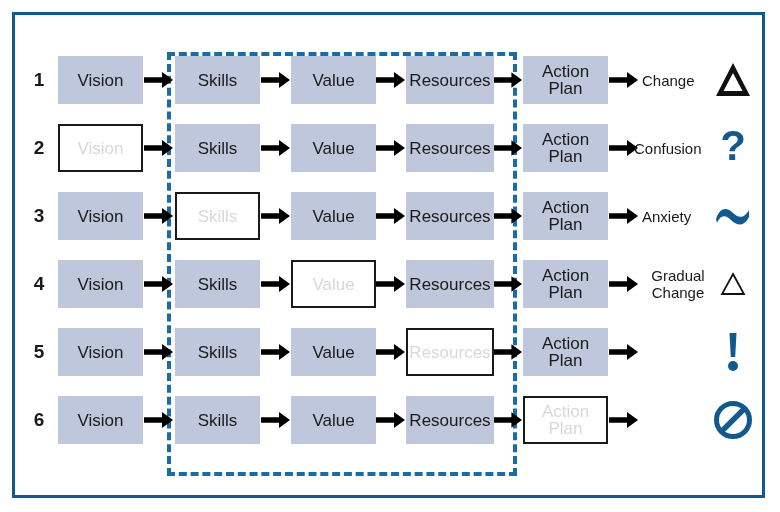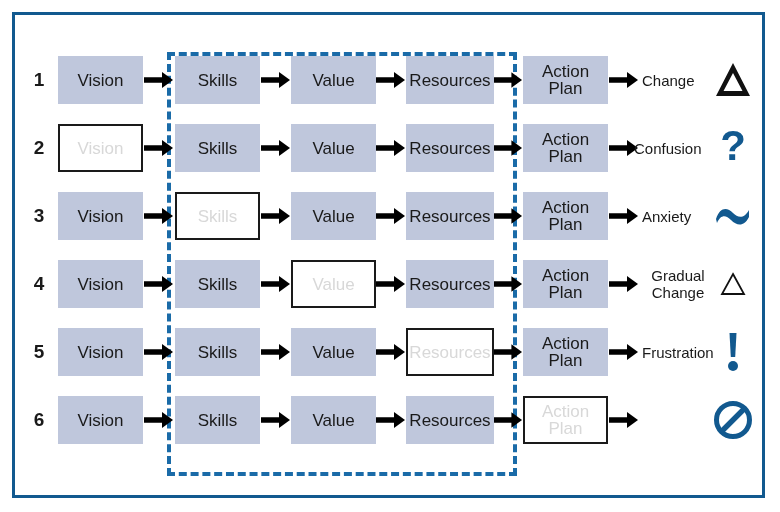--- a/index.html
+++ b/index.html
@@ -305,21 +305,20 @@
           <div class="arrow" style="left: 491px; width: 29px;">
             <svg width="30" height="18" viewBox="0 0 30 18">
               <path d="M0 6.2 H18 V1 L29 9 L18 17 V11.8 H0 Z" fill="#000000"></path>
             </svg>
           </div>
           <div class="arrow" style="left: 605px; width: 32px;">
             <svg width="30" height="18" viewBox="0 0 30 18">
               <path d="M0 6.2 H18 V1 L29 9 L18 17 V11.8 H0 Z" fill="#000000"></path>
             </svg>
           </div>
-          <div class="outcome" style="left: 639px; width: 72px;">Frustration</div>
           <div class="sym" style="left: 706px;">
             <svg width="24" height="44" viewBox="0 0 24 44">
               <path d="M8.5 3 H15.5 L14.2 27 H9.8 Z" fill="#12598f"></path>
               <circle cx="12" cy="36" r="5" fill="#12598f"></circle>
             </svg>
           </div>
         </div>
         <div class="row" style="top: 381px; left: -12px;">
           <div class="row-number">6</div>
           <div class="node" style="left: 55px; width: 85px; white-space: pre-line;">Vision</div>

